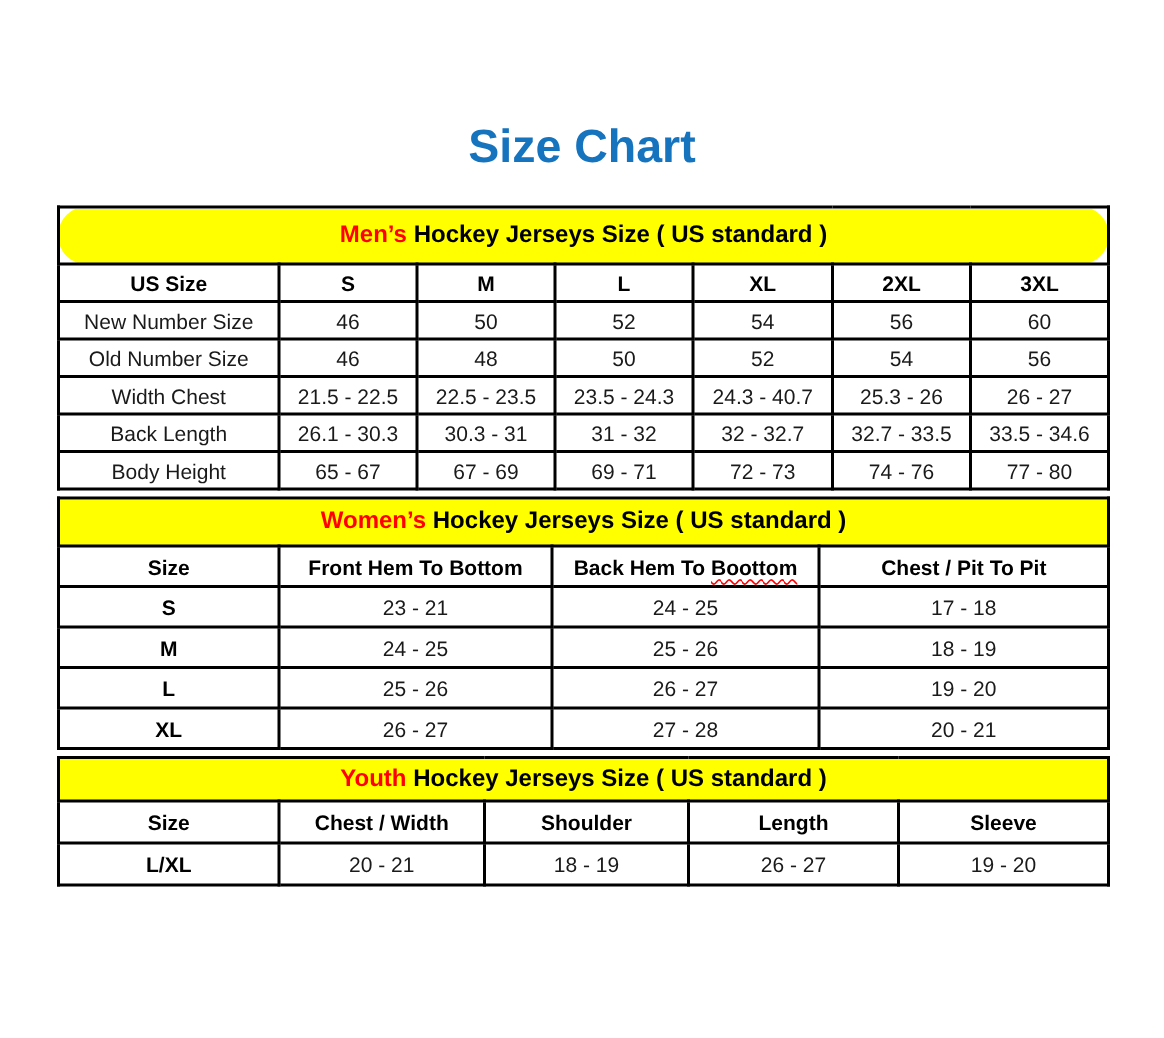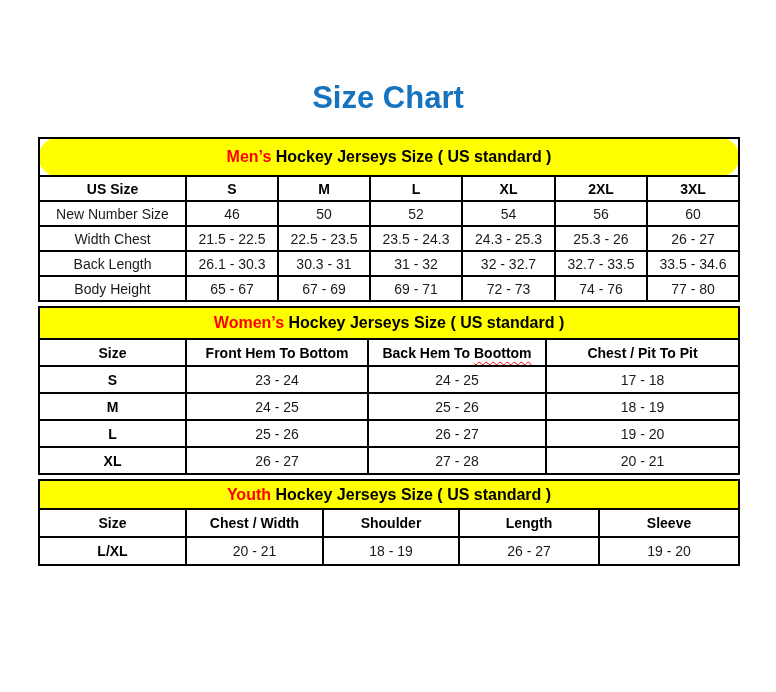--- a/index.html
+++ b/index.html
@@ -102,25 +102,34 @@
           <tr>
             <th>New Number Size</th>
             <td>46</td>
             <td>50</td>
             <td>52</td>
             <td>54</td>
             <td>56</td>
             <td>60</td>
           </tr>
           <tr>
+            <th>Old Number Size</th>
+            <td>46</td>
+            <td>48</td>
+            <td>50</td>
+            <td>52</td>
+            <td>54</td>
+            <td>56</td>
+          </tr>
+          <tr>
             <th>Width Chest</th>
             <td>21.5 - 22.5</td>
             <td>22.5 - 23.5</td>
             <td>23.5 - 24.3</td>
-            <td>24.3 - 25.3</td>
+            <td>24.3 - 40.7</td>
             <td>25.3 - 26</td>
             <td>26 - 27</td>
           </tr>
           <tr>
             <th>Back Length</th>
             <td>26.1 - 30.3</td>
             <td>30.3 - 31</td>
             <td>31 - 32</td>
             <td>32 - 32.7</td>
             <td>32.7 - 33.5</td>
@@ -152,21 +161,21 @@
         <tr>
           <th class="col-header">Size</th>
           <th class="col-header">Front Hem To Bottom</th>
           <th class="col-header"><span>Back Hem To&nbsp;</span><span class="squiggle">Boottom</span></th>
           <th class="col-header">Chest / Pit To Pit</th>
         </tr>
       </thead>
       <tbody>
           <tr>
             <th>S</th>
-            <td>23 - 24</td>
+            <td>23 - 21</td>
             <td>24 - 25</td>
             <td>17 - 18</td>
           </tr>
           <tr>
             <th>M</th>
             <td>24 - 25</td>
             <td>25 - 26</td>
             <td>18 - 19</td>
           </tr>
           <tr>

